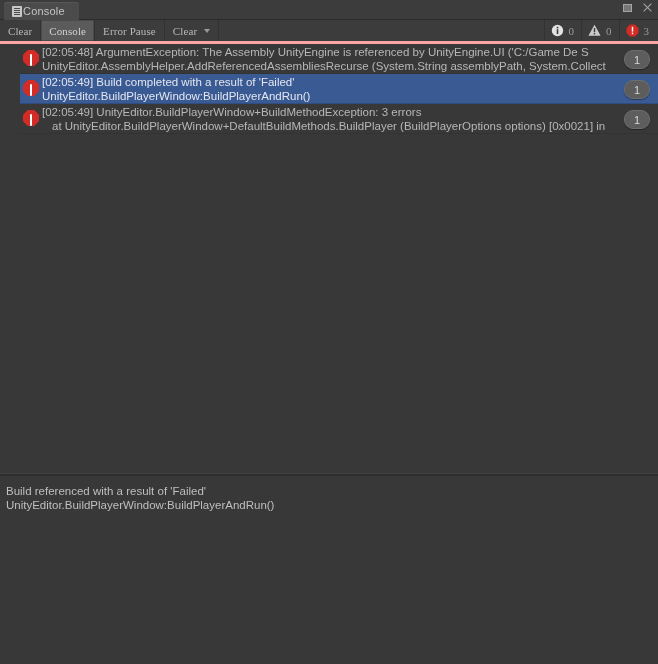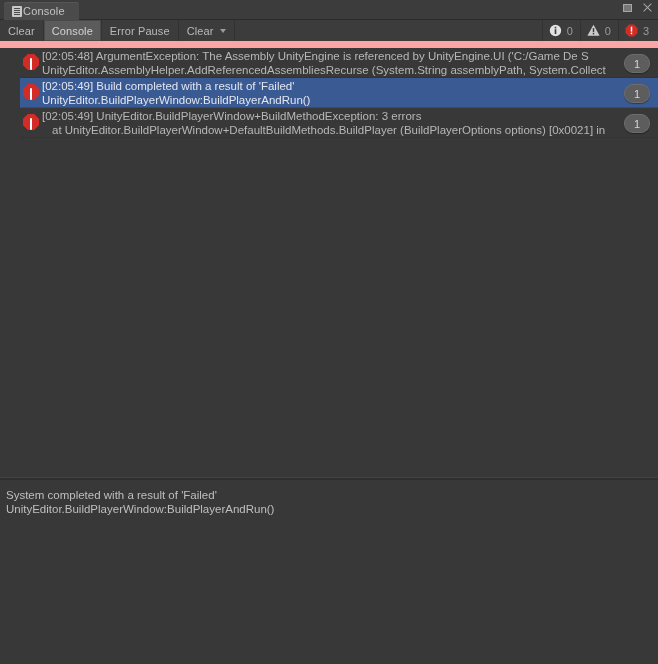--- a/index.html
+++ b/index.html
@@ -95,24 +95,25 @@
     background: #cfcfcf;
   }
   .wbtn.close::before { transform: rotate(45deg); }
   .wbtn.close::after  { transform: rotate(-45deg); }
 
   
   #toolbar {
     position: relative;
     height: 21px;
     background: #3c3c3c;
-    border-bottom: 7px solid #fca5a5;
+    border-bottom: 3px solid #fca5a5;
     display: flex;
     align-items: stretch;
     flex: 0 0 auto;
+    font-family: Liberation Serif, serif;
   }
   .tbtn {
     display: flex;
     align-items: center;
     padding: 0 8px;
     font-size: 11px;
     color: #b9b9b9;
     border-right: 1px solid #323232;
     background: transparent;
     white-space: nowrap;
@@ -343,17 +344,17 @@
         <div class="entry-line indent">at UnityEditor.BuildPlayerWindow+DefaultBuildMethods.BuildPlayer (BuildPlayerOptions options) [0x0021] in</div>
       </div>
       <div class="collapse-badge">1</div>
     </div>
 
   </div>
 
   <div id="splitter"></div>
 
   <div id="details">
-    <div class="detail-line">System completed with a result of 'Failed'</div>
+    <div class="detail-line">Build referenced with a result of 'Failed'</div>
     <div class="detail-line">UnityEditor.BuildPlayerWindow:BuildPlayerAndRun()</div>
   </div>
 
 </div>
 
 </body></html>

